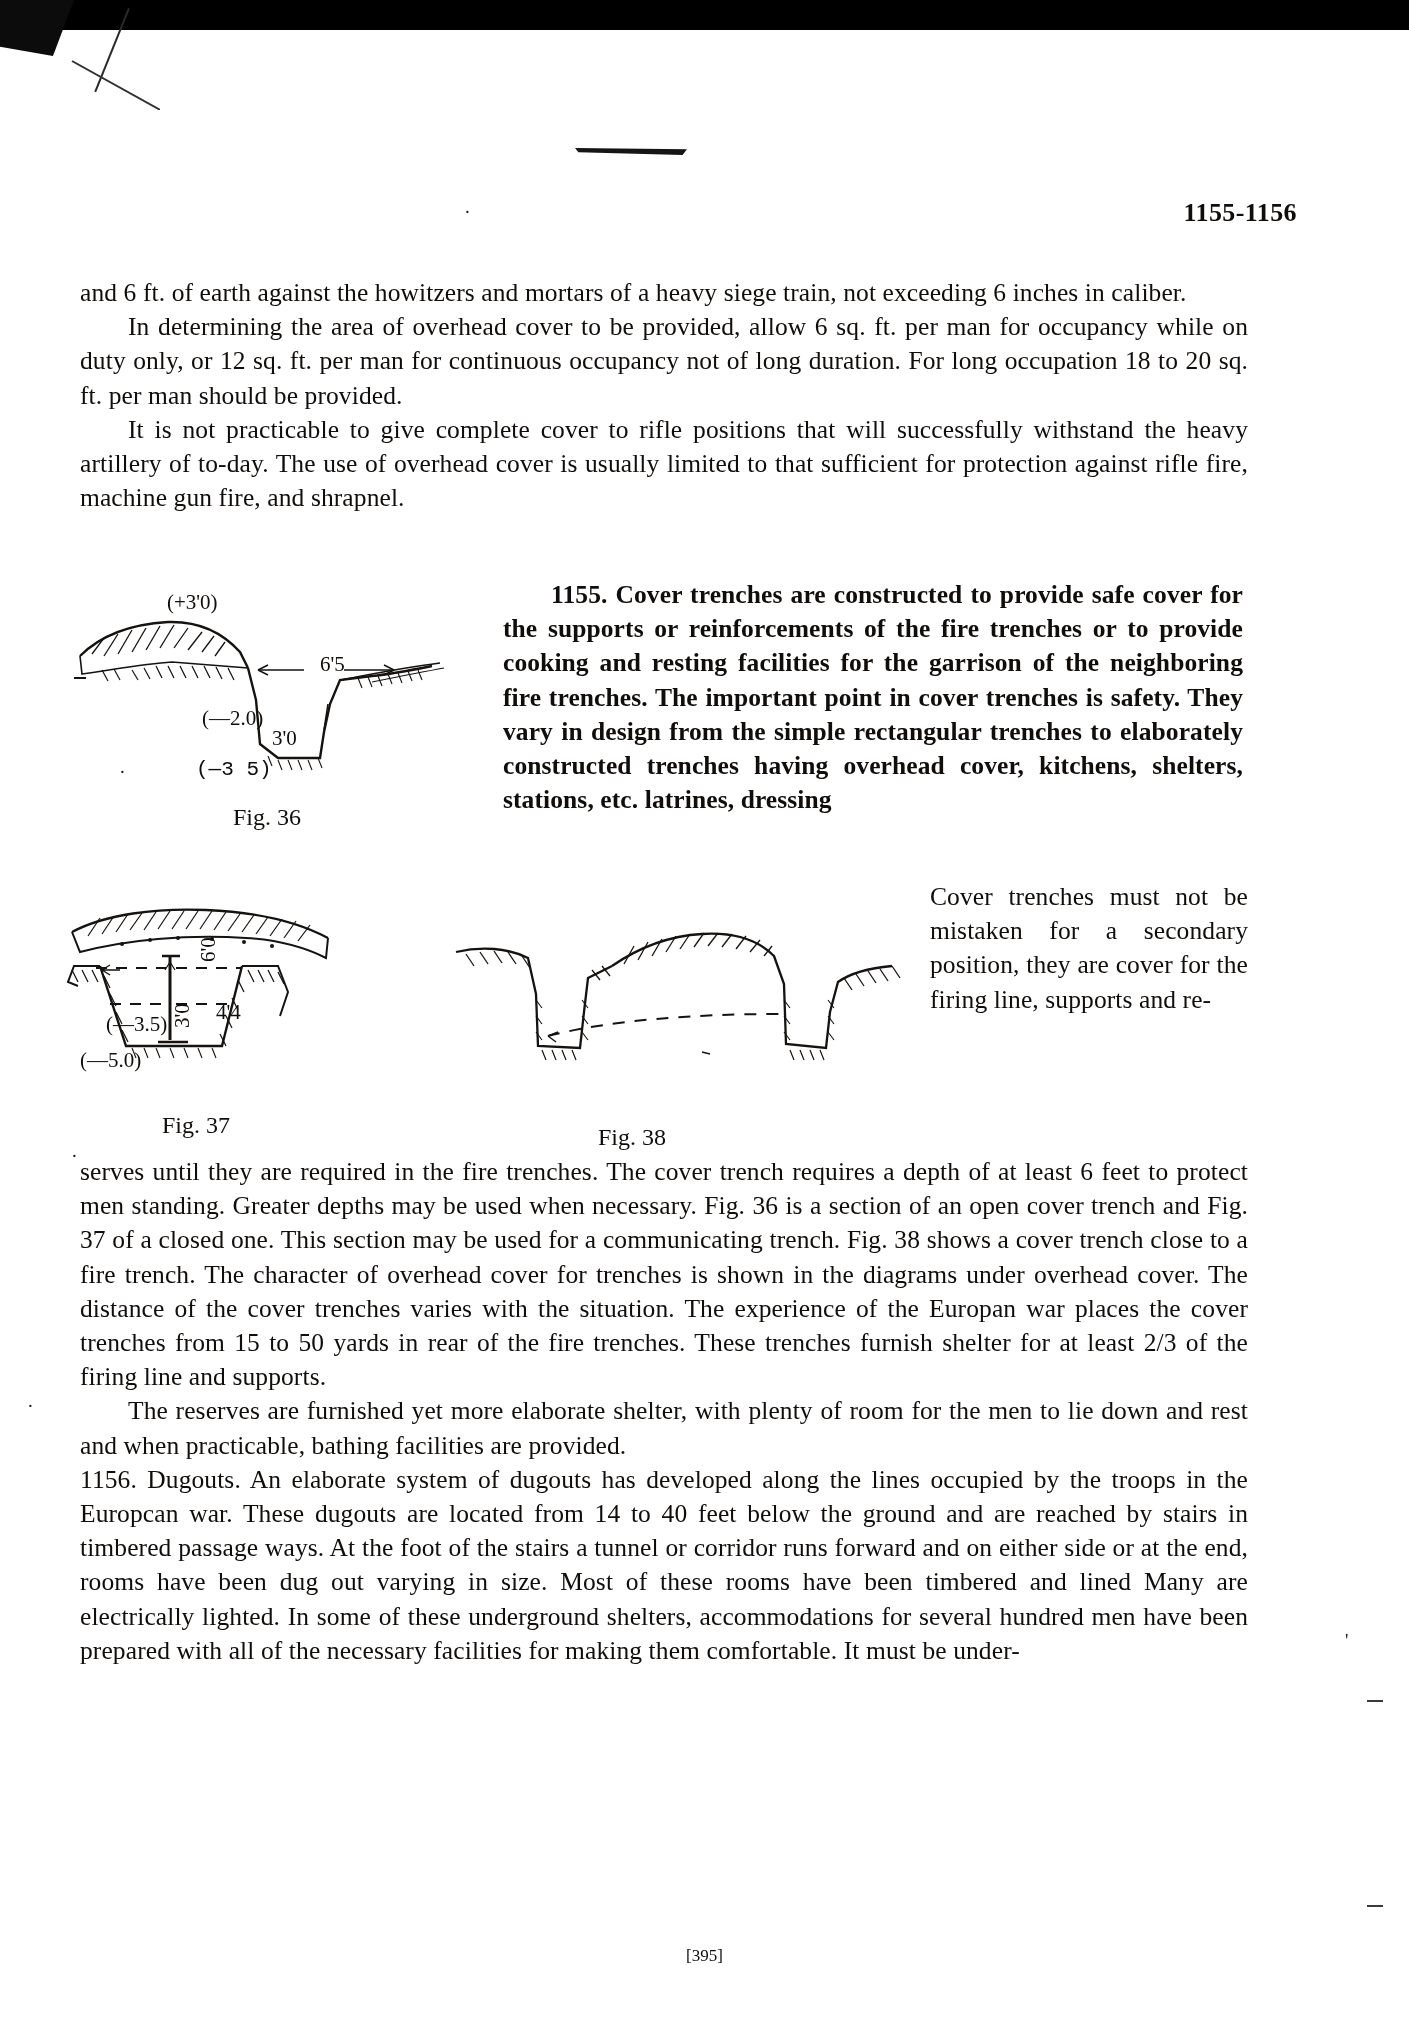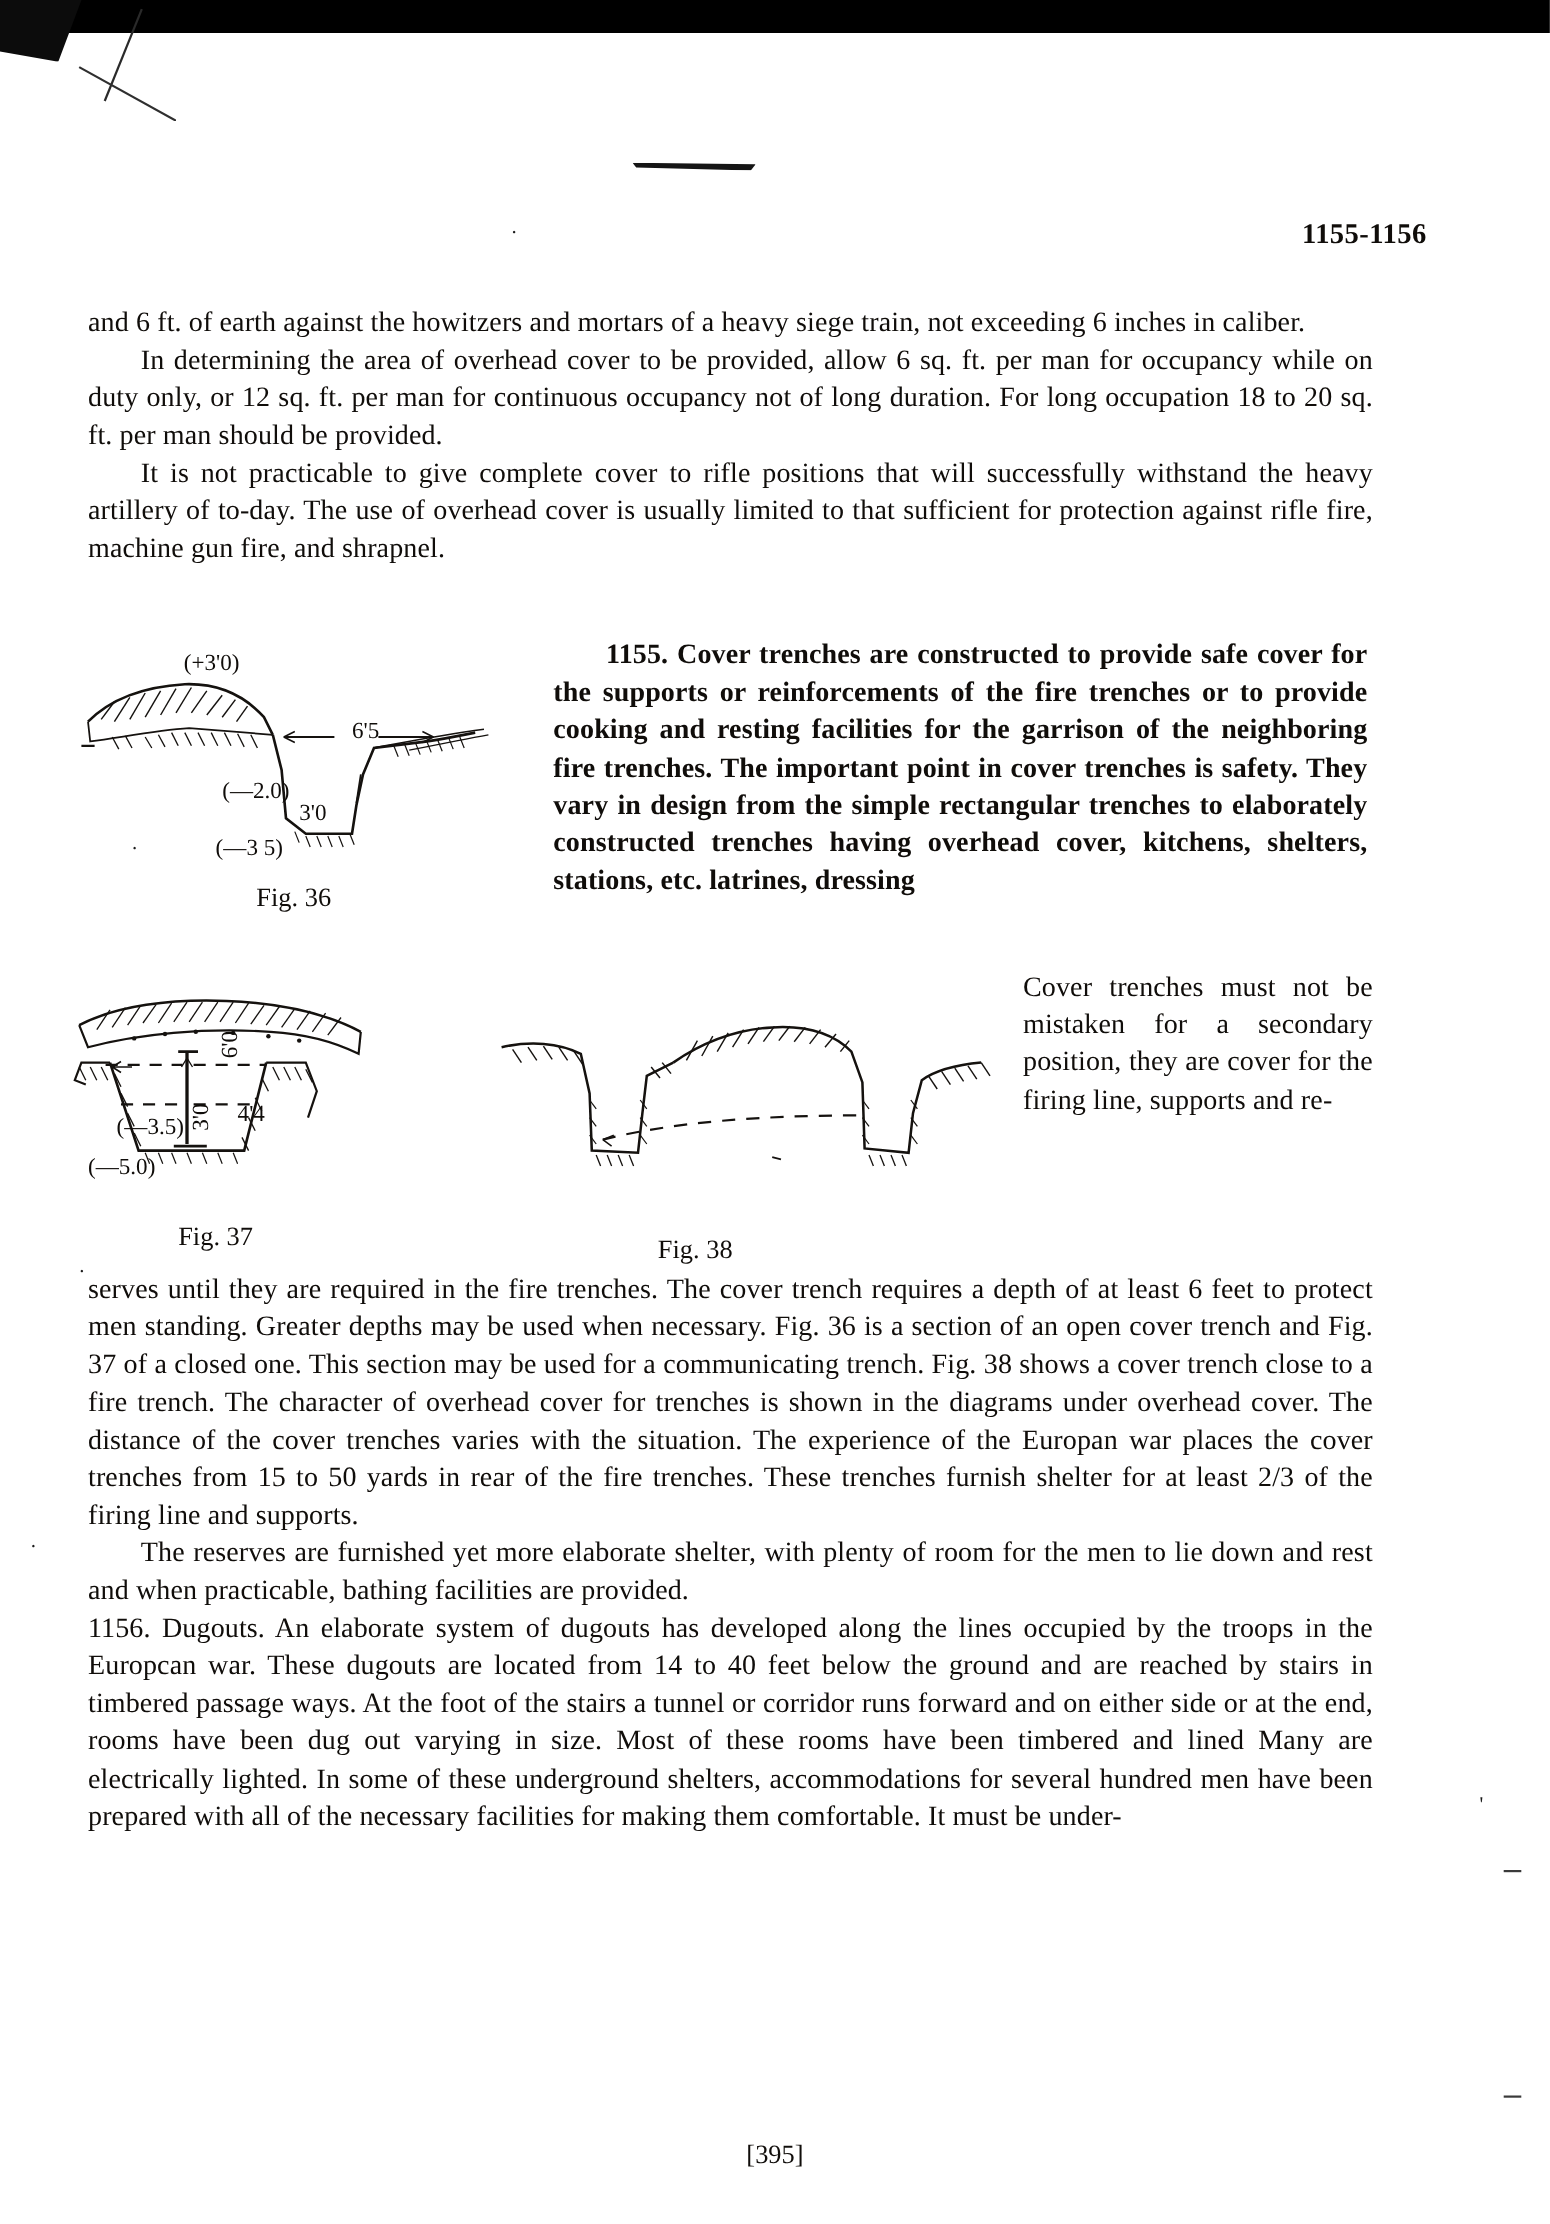--- a/index.html
+++ b/index.html
@@ -140,21 +140,21 @@
     white-space: nowrap;
   }
   svg { display: block; }
 
   .bottom-folio {
     position: absolute;
     left: 0;
     top: 1946px;
     width: 1409px;
     text-align: center;
-    font-size: 24px;
+    font-size: 17px;
   }
 </style>
 </head>
 <body>
 
 <div class="page">
 
   <div class="scan-edge-top"></div>
   <div class="scan-corner">
     <div class="blob"></div>
@@ -252,21 +252,21 @@
         <path d="M186 62 L196 57 M186 62 L196 67" stroke-width="1.4"></path>
         <path d="M322 62 L312 57 M322 62 L312 67" stroke-width="1.4"></path>
 
         <path d="M252 122 L256 96" stroke-width="1.6"></path>
       </g>
     </svg>
     <div class="fig-label" style="left:95px; top:-18px;">(+3'0)</div>
     <div class="fig-label" style="left:248px; top:44px;">6'5</div>
     <div class="fig-label" style="left:130px; top:98px;">(—2.0)</div>
     <div class="fig-label" style="left:200px; top:118px;">3'0</div>
-    <div class="fig-label" style="left:124px; top:150px;">(—3 5)</div>
+    <div class="fig-label" style="left:124px; top:150px;font-family:Liberation Mono, monospace;">(—3 5)</div>
     <div class="fig-caption" style="left:0; top:196px;">Fig. 36</div>
   </div>
 
   <div class="figure" style="left:66px; top:900px; width:320px; height:240px;">
     <svg width="320" height="200" viewBox="0 0 320 200">
       <g stroke="#15120f" fill="none" stroke-width="2">
 
         <path d="M6 32 C40 14, 90 8, 140 10 C190 12, 232 22, 262 38" stroke-width="2.3"></path>
         <path d="M6 32 L14 52 C60 40, 120 34, 180 38 C214 40, 240 48, 260 58 L262 38" stroke-width="2"></path>
 

